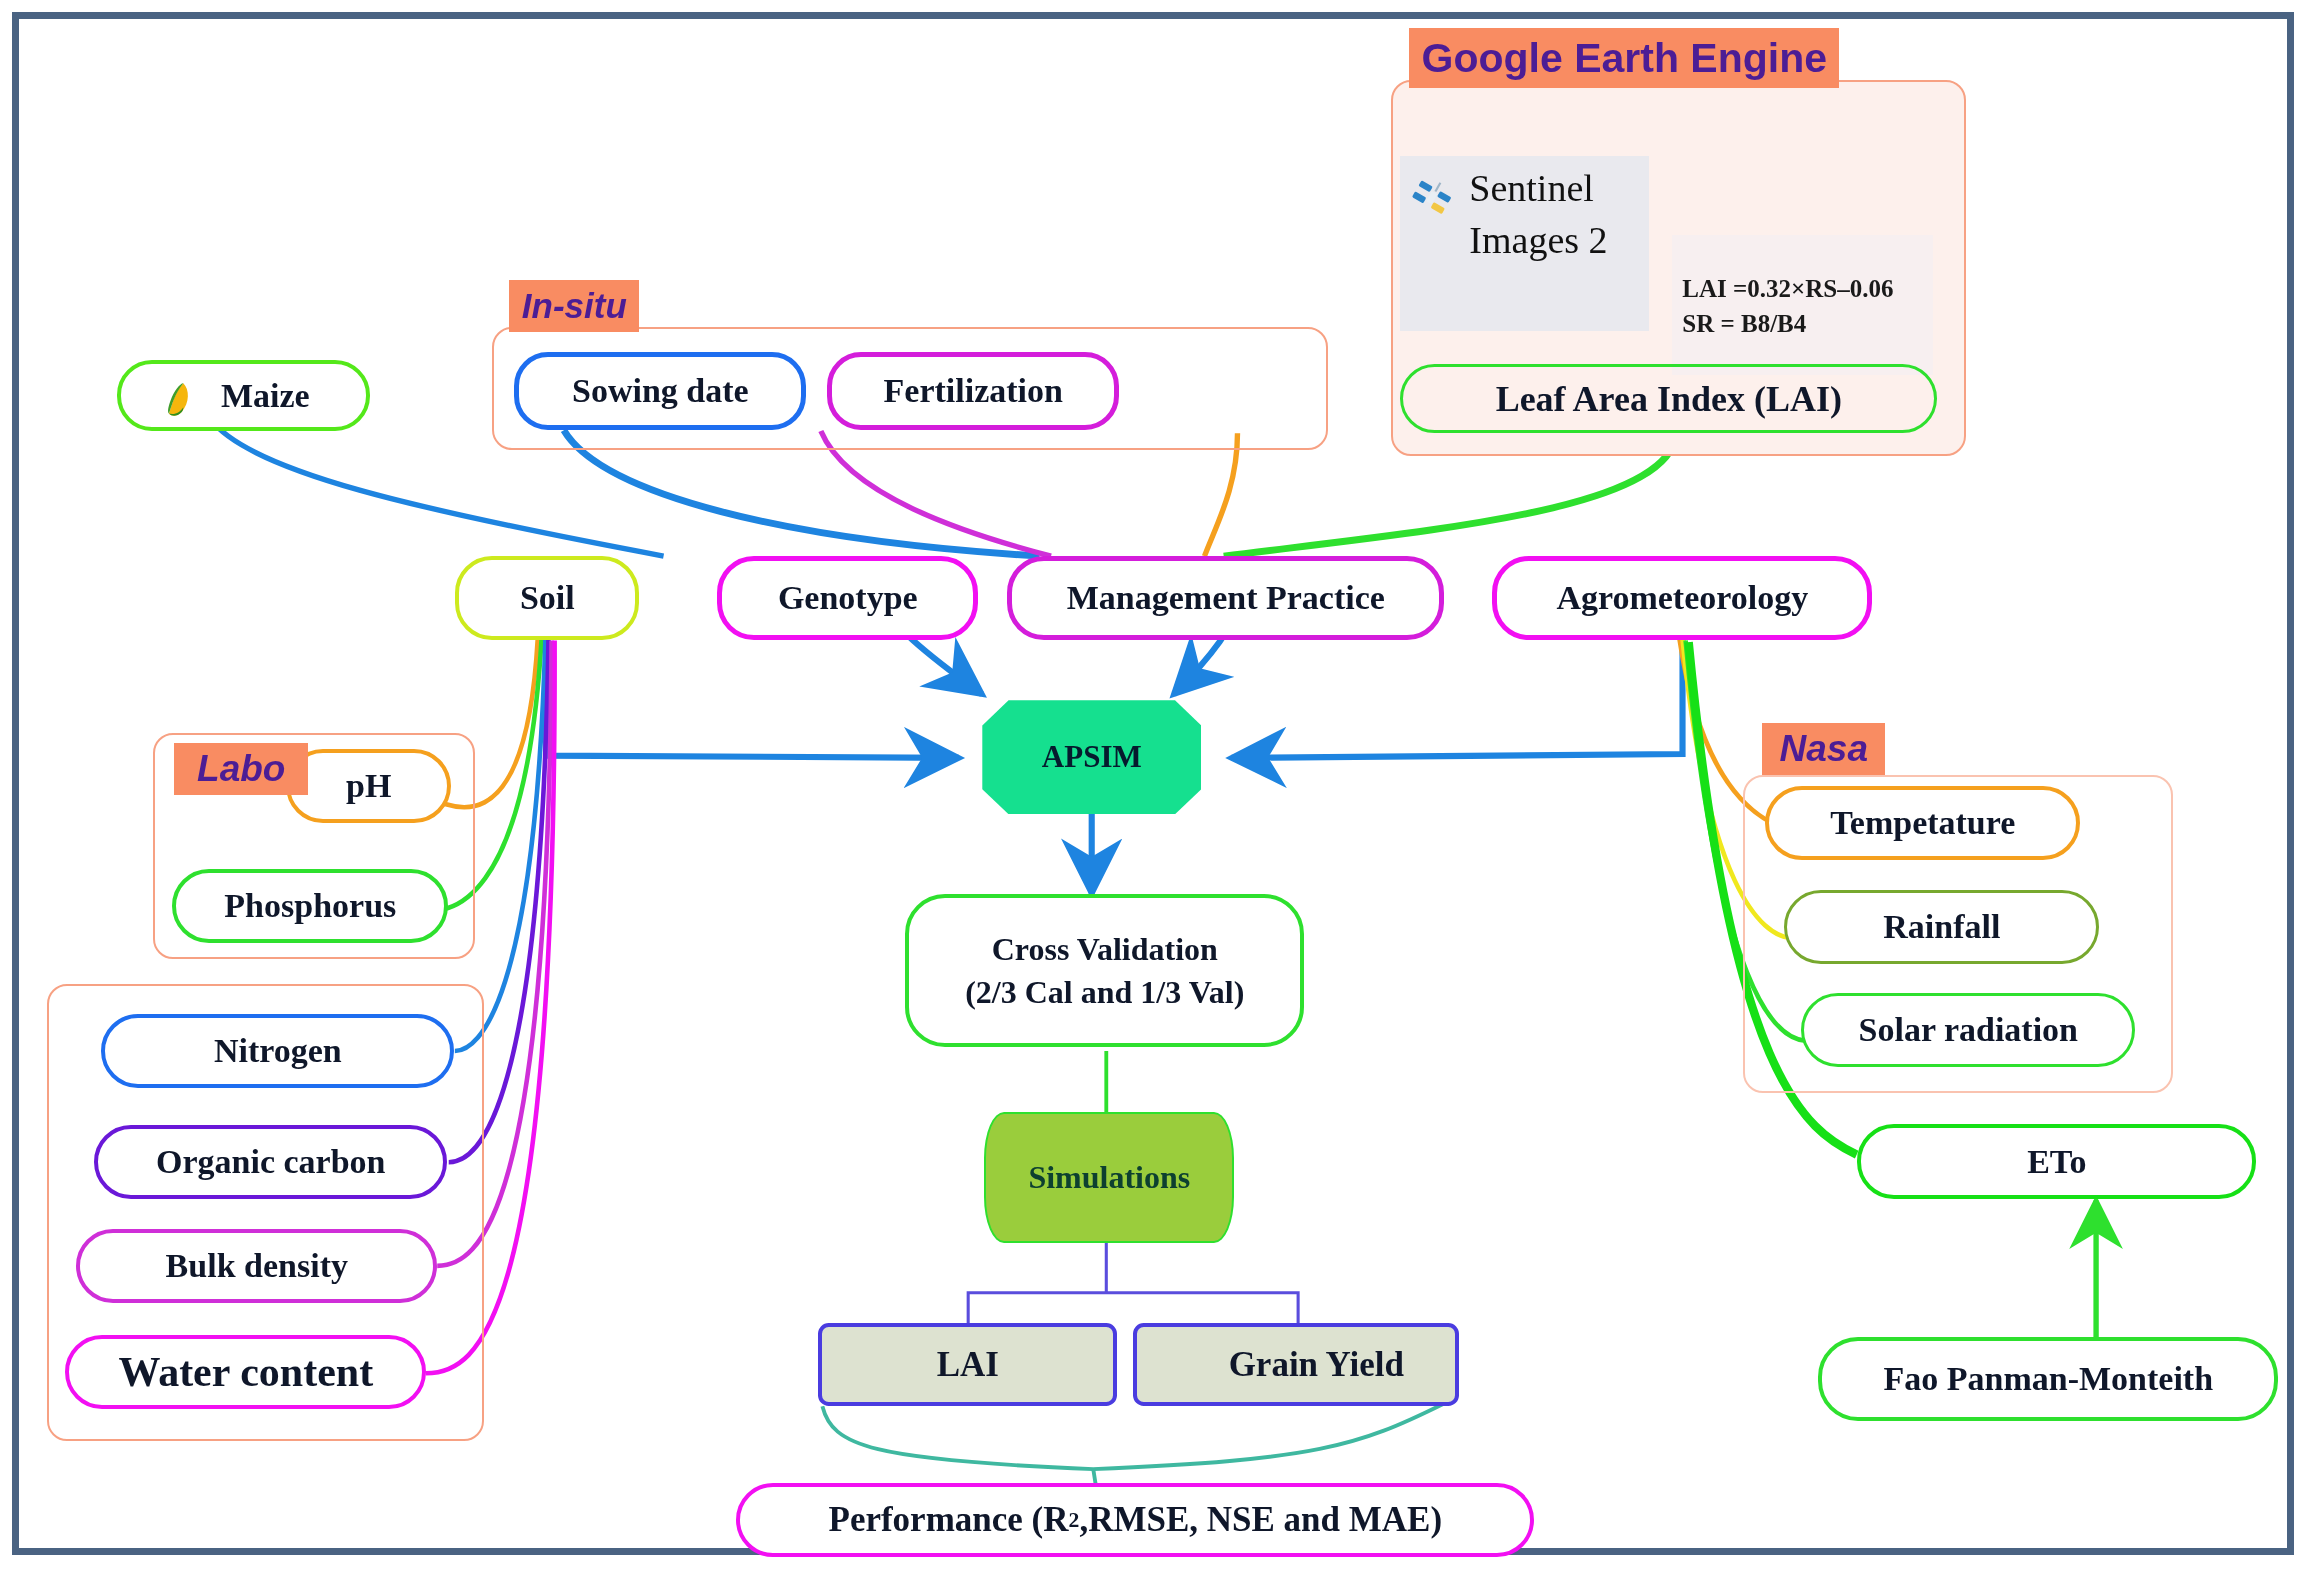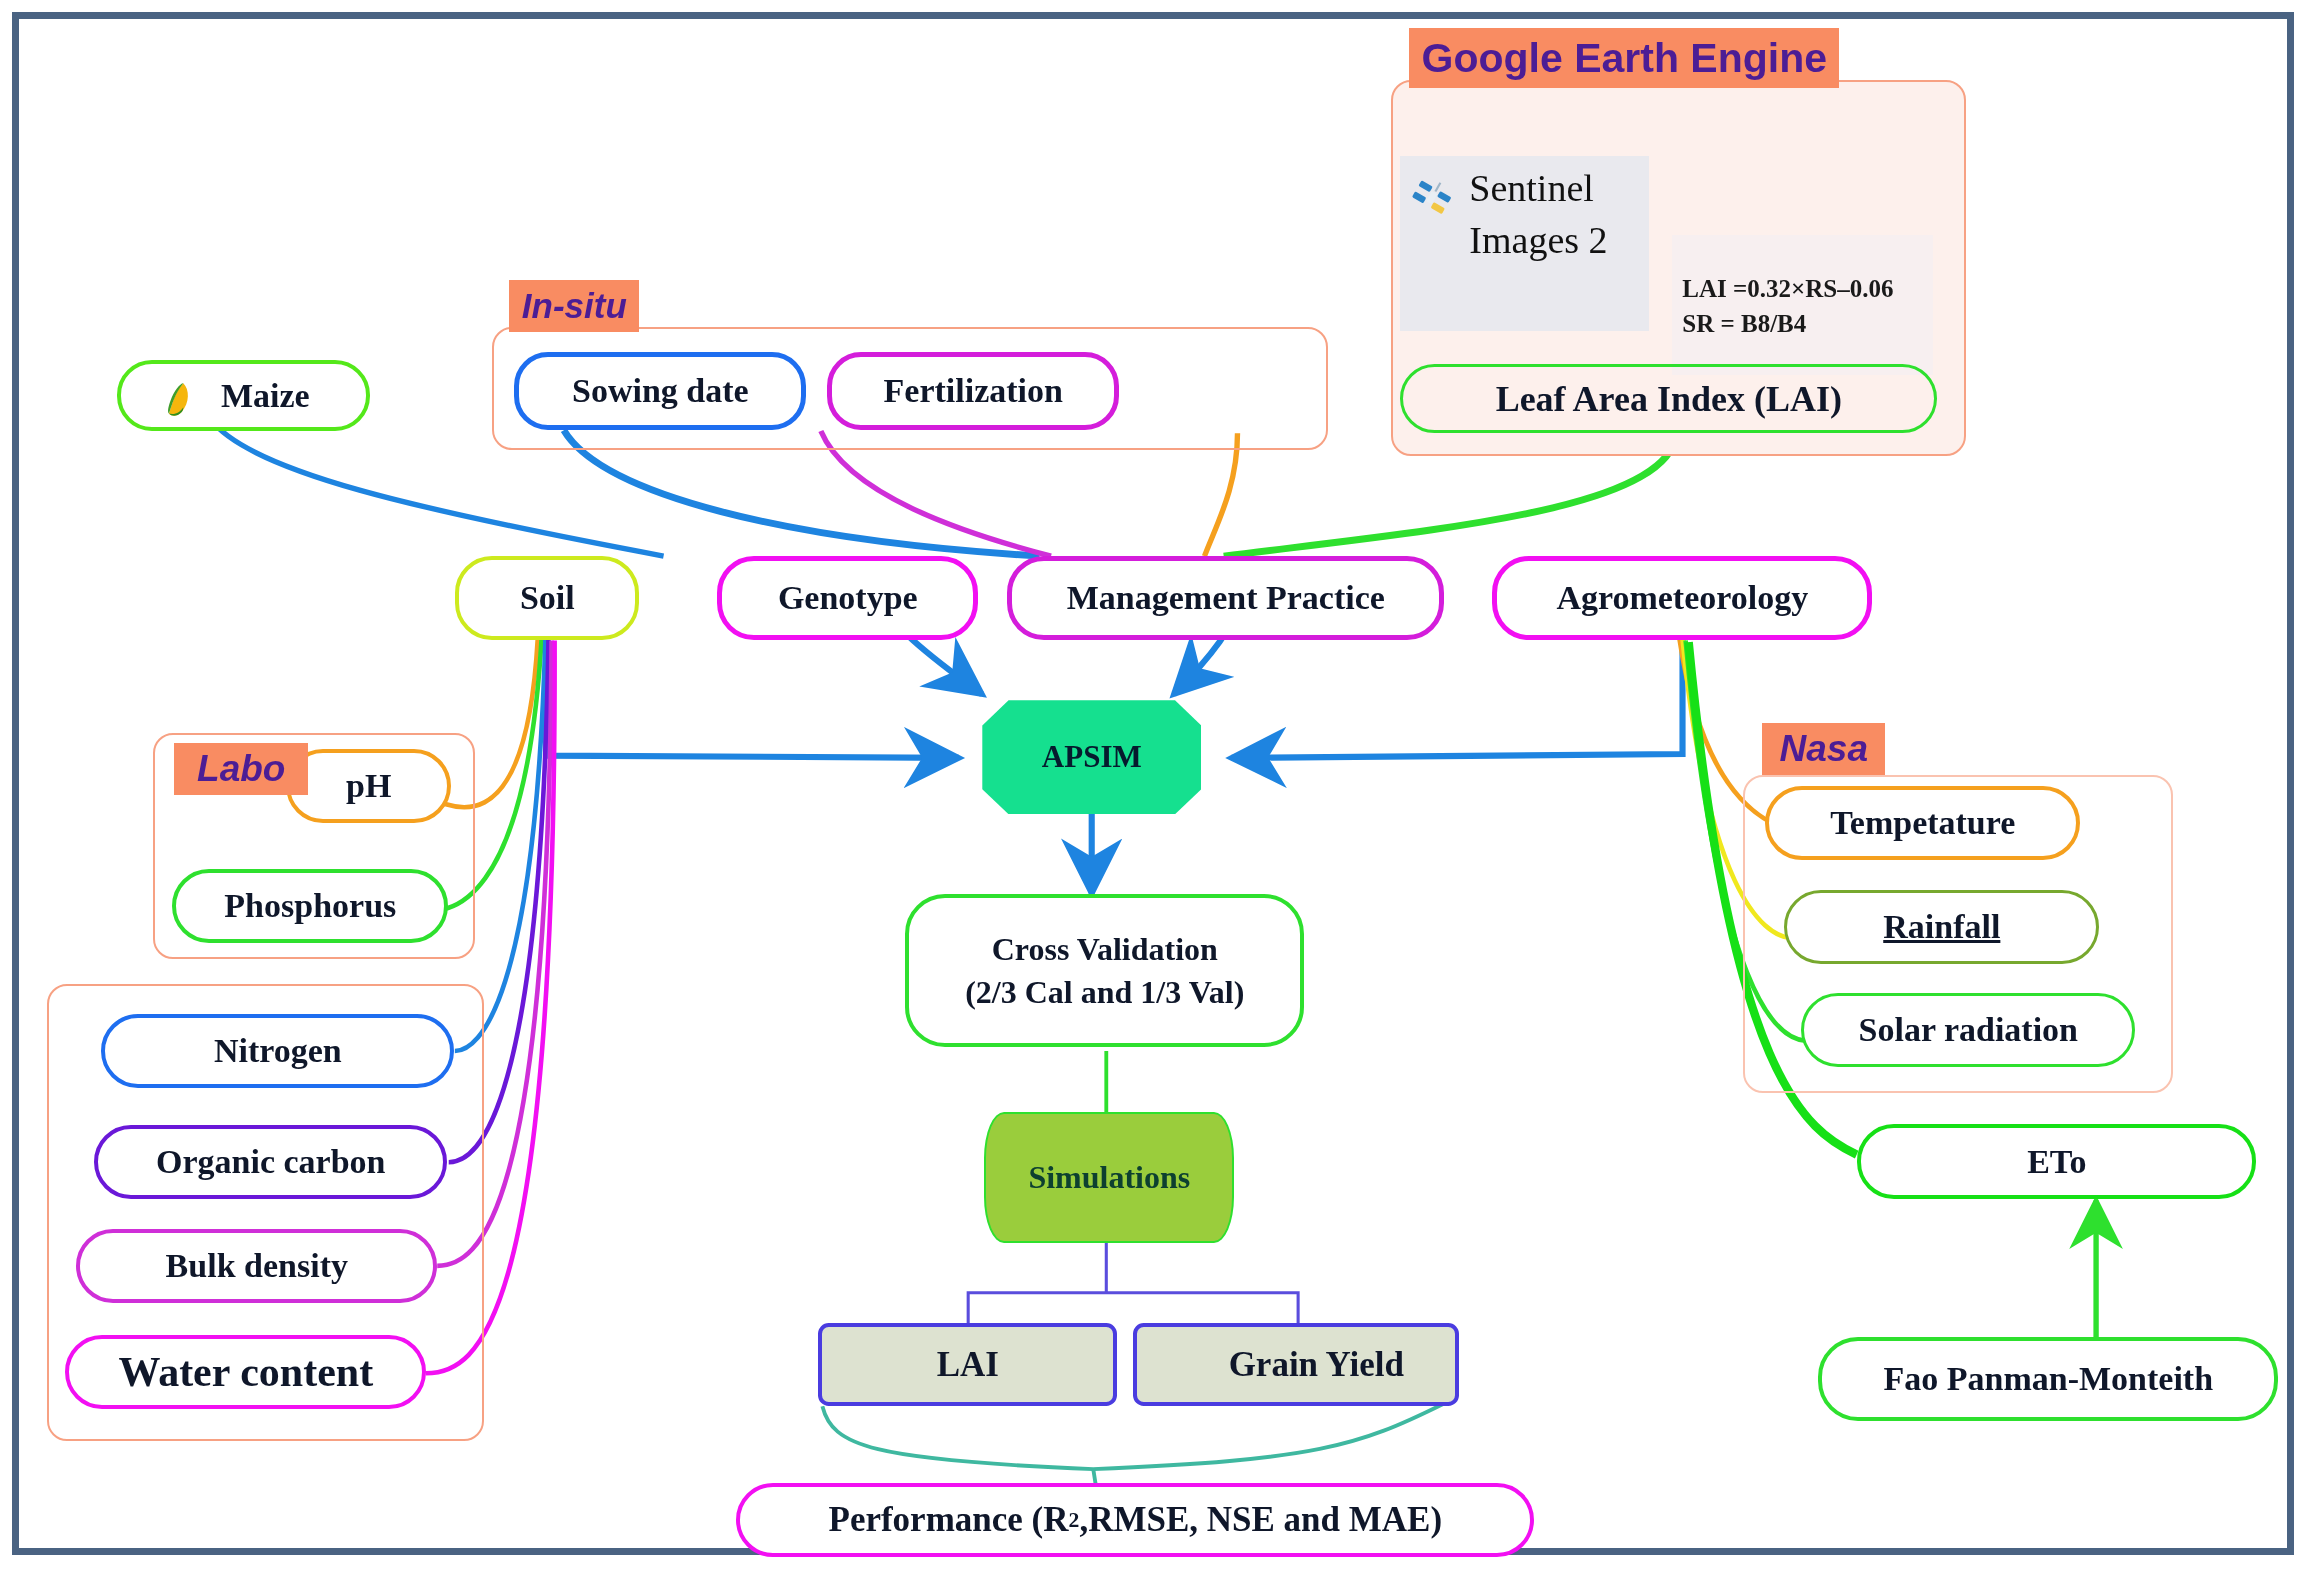--- a/index.html
+++ b/index.html
@@ -172,21 +172,21 @@
     <div class="node" style="left:75px;top:1106px;width:353px;height:74px;border:4.6px solid #6a18d8;
          border-radius:37px;font-size:34px;">Organic carbon</div>
     <div class="node" style="left:57px;top:1210px;width:361px;height:74px;border:4.6px solid #cf2fd8;
          border-radius:37px;font-size:34px;">Bulk density</div>
     <div class="node" style="left:46px;top:1316px;width:361px;height:74px;border:4.6px solid #f20ff2;
          border-radius:37px;font-size:42px;">Water content</div>
 
     <div class="node" style="left:1746px;top:767px;width:315px;height:74px;border:4.6px solid #f5a01e;
          border-radius:37px;font-size:34px;">Tempetature</div>
     <div class="node" style="left:1765px;top:871px;width:315px;height:74px;border:3.8px solid #77a82e;
-         border-radius:37px;font-size:34px;text-decoration:underline;">Rainfall</div>
+         border-radius:37px;font-size:34px;">Rainfall</div>
     <div class="node" style="left:1782px;top:974px;width:334px;height:74px;border:3.8px solid #2ee02e;
          border-radius:37px;font-size:34px;">Solar radiation</div>
 
     <div class="node" style="left:1838px;top:1105px;width:399px;height:75px;border:4.6px solid #16e016;
          border-radius:37px;font-size:34px;">ETo</div>
     <div class="node" style="left:1799px;top:1318px;width:460px;height:84px;border:4.6px solid #2ee02e;
          border-radius:40px;font-size:34px;">Fao Panman-Monteith</div>
 
     <div class="hex" style="left:963px;top:681px;width:219px;height:114px;font-size:31px;">APSIM</div>
 

